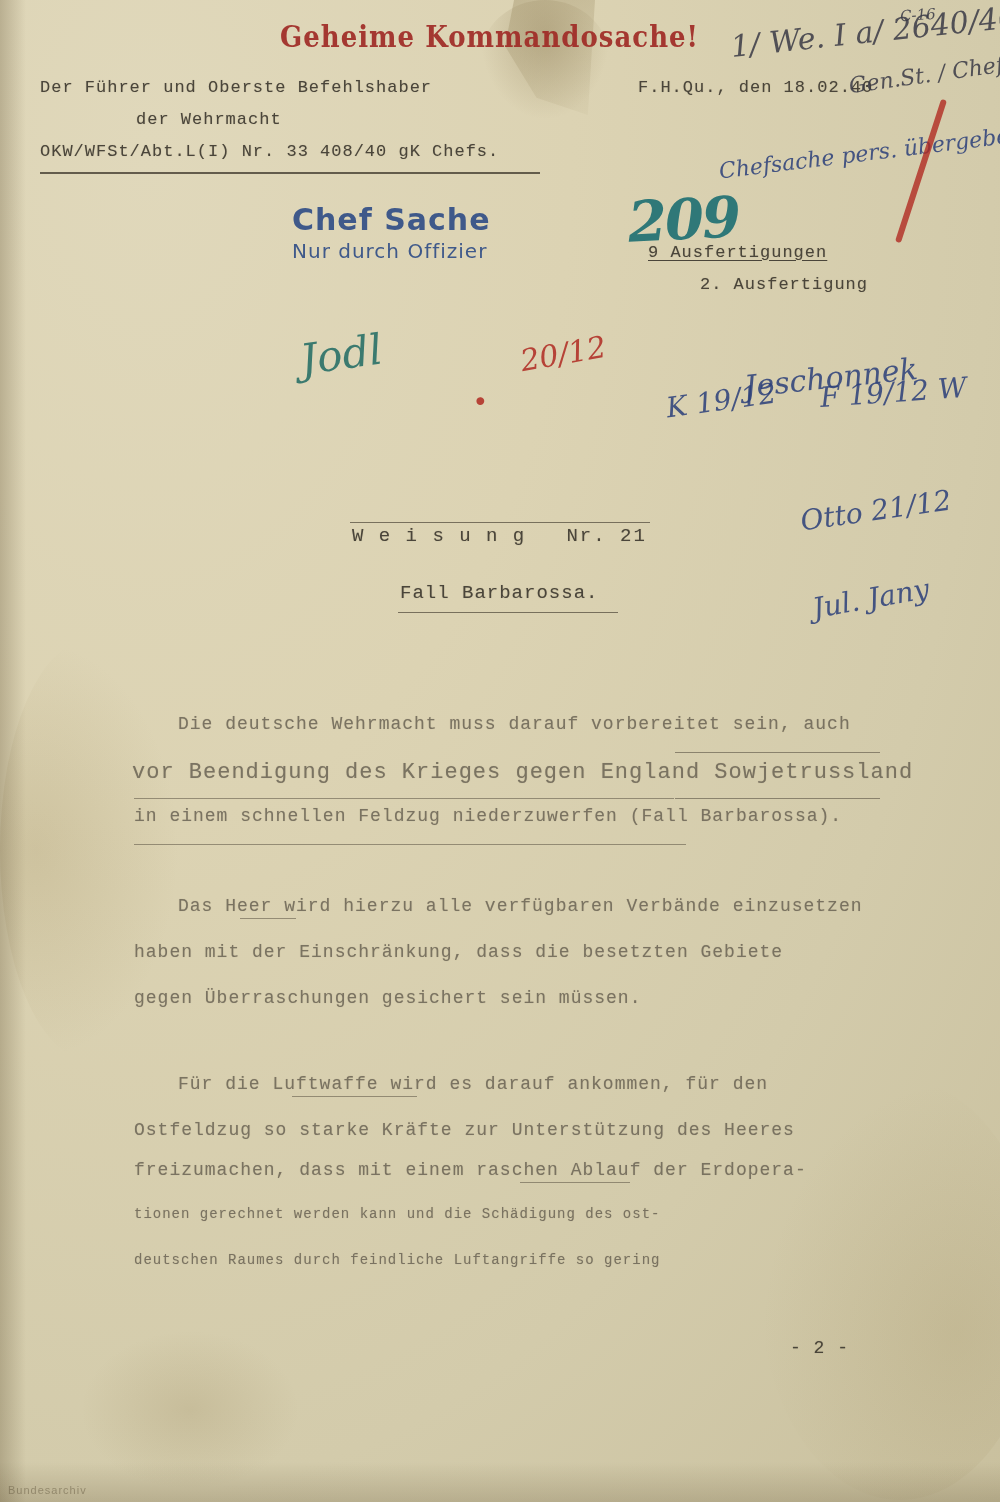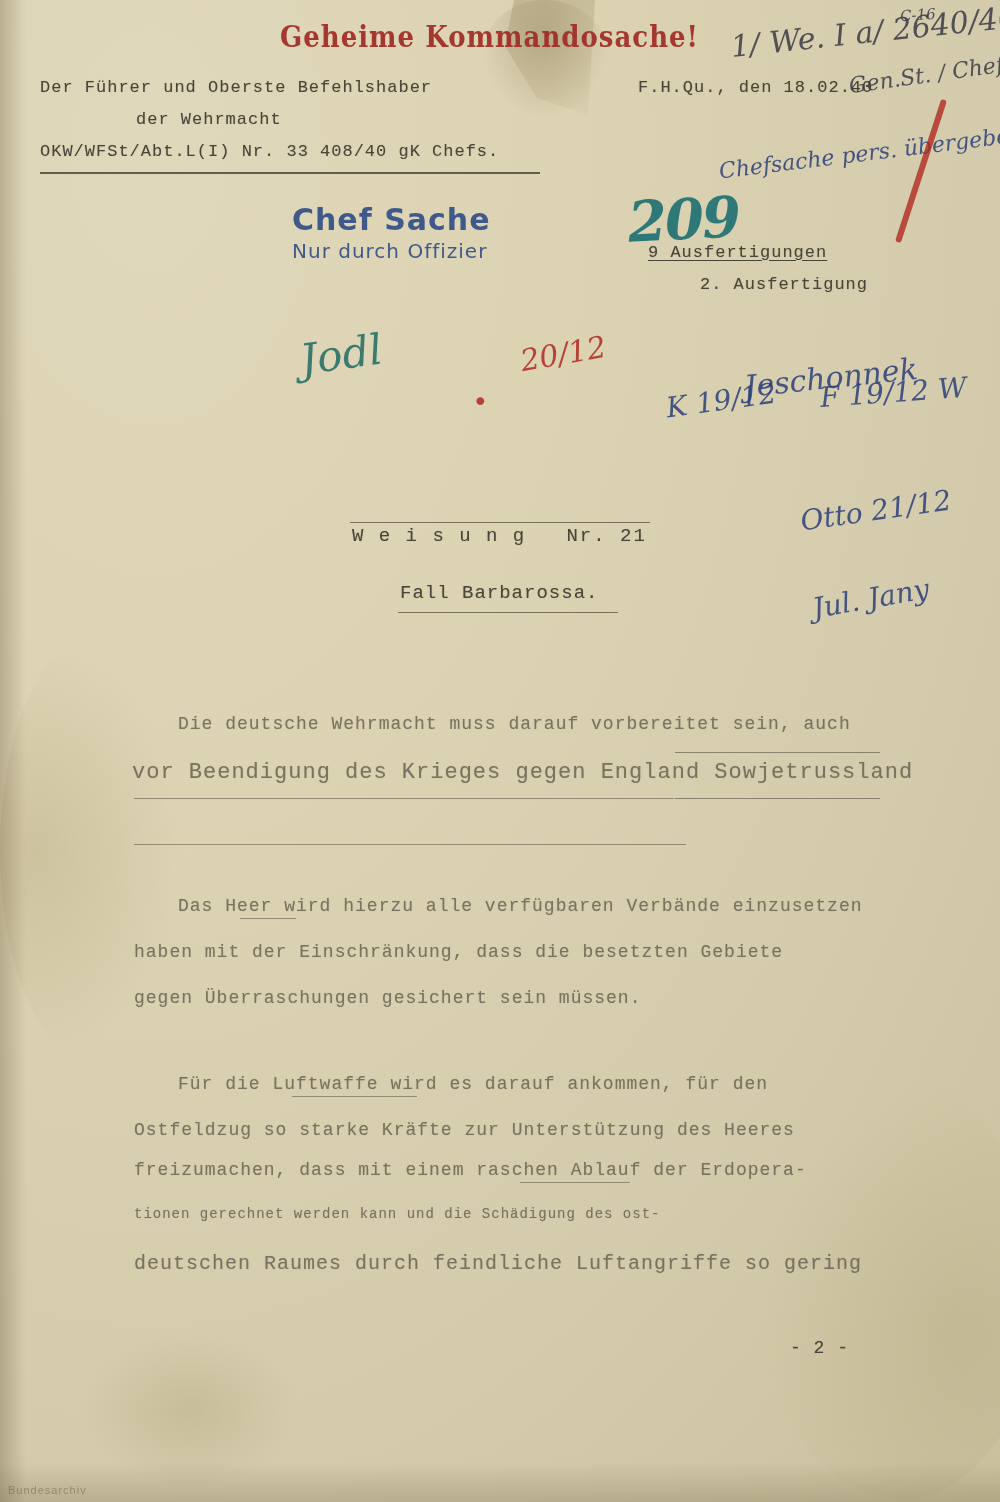--- a/index.html
+++ b/index.html
@@ -138,35 +138,36 @@
   <div class="typed" style="left:700px;top:275px;font-size:17px;">2. Ausfertigung</div>
 
   <div class="typed" style="left:352px;top:490px;font-size:19px;letter-spacing:2px;margin-top:35px;">W e i s u n g   Nr. 21</div>
   <div class="rule" style="left:350px;top:522px;width:300px;height:1px;opacity:.7;"></div>
 
   <div class="typed" style="left:400px;top:582px;font-size:19px;letter-spacing:1px;">Fall Barbarossa.</div>
   <div class="rule" style="left:398px;top:612px;width:220px;height:1px;opacity:.7;"></div>
 
   <div class="typed faint" style="left:178px;top:714px;font-size:18px;">Die deutsche Wehrmacht muss darauf vorbereitet sein, auch</div>
   <div class="typed faint" style="left:132px;top:760px;font-size:22px;">vor Beendigung des Krieges gegen England Sowjetrussland</div>
+  <div class="typed faint" style="left:134px;top:806px;font-size:18px;">in einem schnellen Feldzug niederzuwerfen (Fall Barbarossa).</div>
   <div class="rule" style="left:675px;top:752px;width:205px;height:1px;opacity:.55;"></div>
   <div class="rule" style="left:675px;top:798px;width:205px;height:1px;opacity:.55;"></div>
   <div class="rule" style="left:134px;top:798px;width:540px;height:1px;opacity:.5;"></div>
   <div class="rule" style="left:134px;top:844px;width:552px;height:1px;opacity:.5;"></div>
 
   <div class="typed faint" style="left:178px;top:896px;font-size:18px;">Das Heer wird hierzu alle verfügbaren Verbände einzusetzen</div>
   <div class="typed faint" style="left:134px;top:988px;font-size:18px;">gegen Überraschungen gesichert sein müssen.</div>
   <div class="typed faint" style="left:134px;top:942px;font-size:18px;">haben mit der Einschränkung, dass die besetzten Gebiete</div>
   <div class="rule" style="left:240px;top:918px;width:56px;height:1px;opacity:.5;"></div>
 
   <div class="typed faint" style="left:178px;top:1074px;font-size:18px;">Für die Luftwaffe wird es darauf ankommen, für den</div>
   <div class="typed faint" style="left:134px;top:1120px;font-size:18px;">Ostfeldzug so starke Kräfte zur Unterstützung des Heeres</div>
   <div class="typed faint" style="left:134px;top:1160px;font-size:18px;">freizumachen, dass mit einem raschen Ablauf der Erdopera-</div>
   <div class="typed faint" style="left:134px;top:1206px;font-size:14px;">tionen gerechnet werden kann und die Schädigung des ost-</div>
-  <div class="typed faint" style="left:134px;top:1252px;font-size:20px;">deutschen Raumes durch feindliche Luftangriffe so gering</div>
+  <div class="typed faint" style="left:134px;top:1252px;font-size:14px;">deutschen Raumes durch feindliche Luftangriffe so gering</div>
   <div class="rule" style="left:292px;top:1096px;width:125px;height:1px;opacity:.5;"></div>
   <div class="rule" style="left:520px;top:1182px;width:110px;height:1px;opacity:.5;"></div>
 
   <div class="typed" style="left:790px;top:1338px;font-size:18px;">- 2 -</div>
 
   <div class="hand dark" style="left:900px;top:6px;font-size:15px;transform:rotate(-4deg);">C-16</div>
 
   <div class="hand dark" style="left:730px;top:14px;font-size:30px;transform:rotate(-6deg);">1/ We. I a/ 2640/40</div>
 
   <div class="hand dark" style="left:848px;top:58px;font-size:22px;transform:rotate(-8deg);">Gen.St. / Chefsache</div>

